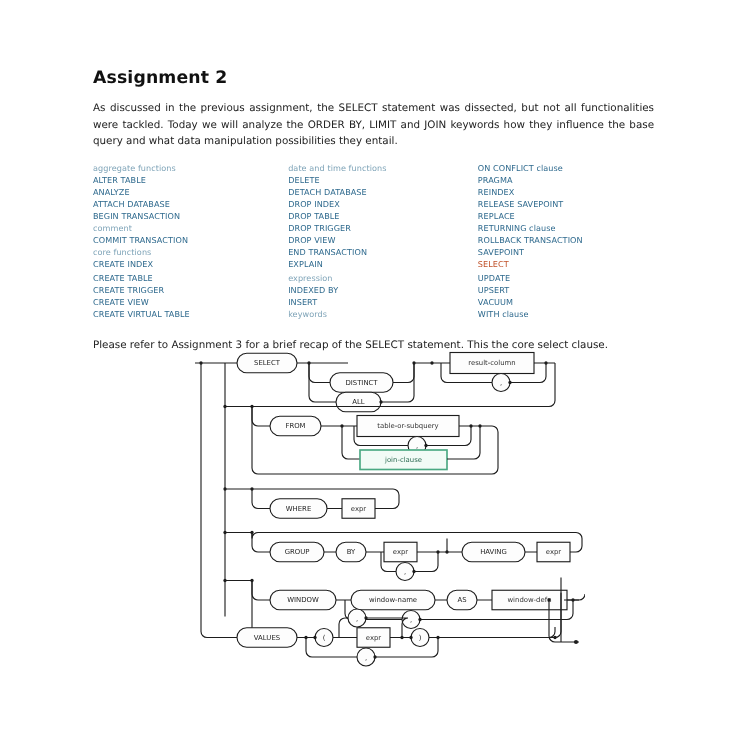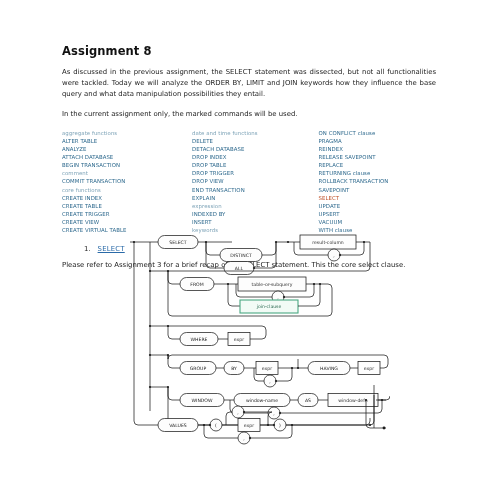--- a/index.html
+++ b/index.html
@@ -114,25 +114,24 @@
     dominant-baseline: middle;
   }
 </style>
 </head>
 <body>
 
 <div class="page">
 
   <div class="content">
 
-    <h1 class="doc-title">Assignment 8</h1>
+    <h1 class="doc-title">Assignment 2</h1>
 
     <p class="para">As discussed in the previous assignment, the SELECT statement was dissected, but not all functionalities were tackled. Today we will analyze the ORDER BY, LIMIT and JOIN keywords how they influence the base query and what data manipulation possibilities they entail.</p>
 
-    <p class="para nolast">In the current assignment only, the marked commands will be used.</p>
 
     <div class="cmd-cols">
       <div class="cmd-col">
         <div class="cmd lower">aggregate functions</div>
         <div class="cmd">ALTER TABLE</div>
         <div class="cmd">ANALYZE</div>
         <div class="cmd">ATTACH DATABASE</div>
         <div class="cmd">BEGIN TRANSACTION</div>
         <div class="cmd lower">comment</div>
         <div class="cmd">COMMIT TRANSACTION</div>
@@ -168,23 +167,20 @@
         <div class="cmd">ROLLBACK TRANSACTION</div>
         <div class="cmd">SAVEPOINT</div>
         <div class="cmd hi">SELECT</div>
         <div class="cmd">UPDATE</div>
         <div class="cmd">UPSERT</div>
         <div class="cmd">VACUUM</div>
         <div class="cmd">WITH clause</div>
       </div>
     </div>
 
-    <div class="ol-item">
-      <span class="ol-num">1.</span><a class="ol-link" href="#">SELECT</a>
-    </div>
 
     <p class="para">Please refer to Assignment 3 for a brief recap of the SELECT statement. This the core select clause.</p>
 
   </div>
 
   <div class="diagram-wrap">
   <svg width="262" height="226" viewBox="0 0 262 226" xmlns="http://www.w3.org/2000/svg">
 
     <path class="rr-line" d="M2,11 H22"></path>
     <path class="rr-line" d="M6,11 v179 a4,4 0 0 0 4,4 H22"></path>

